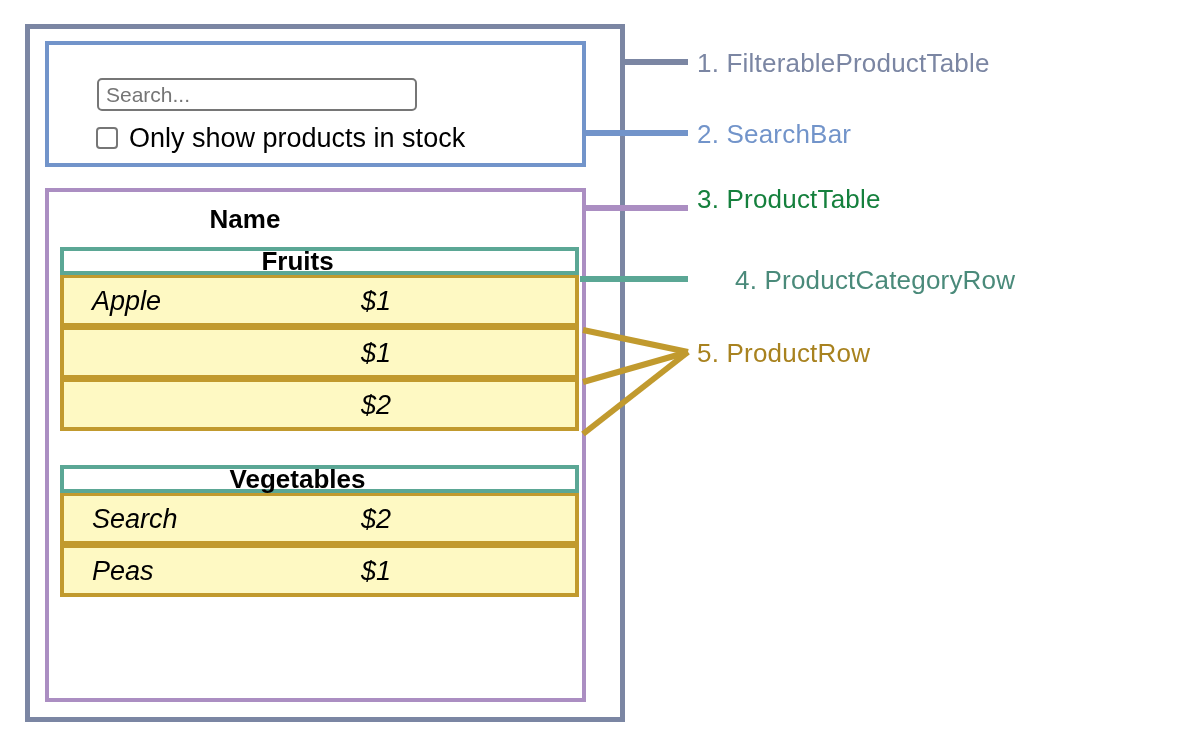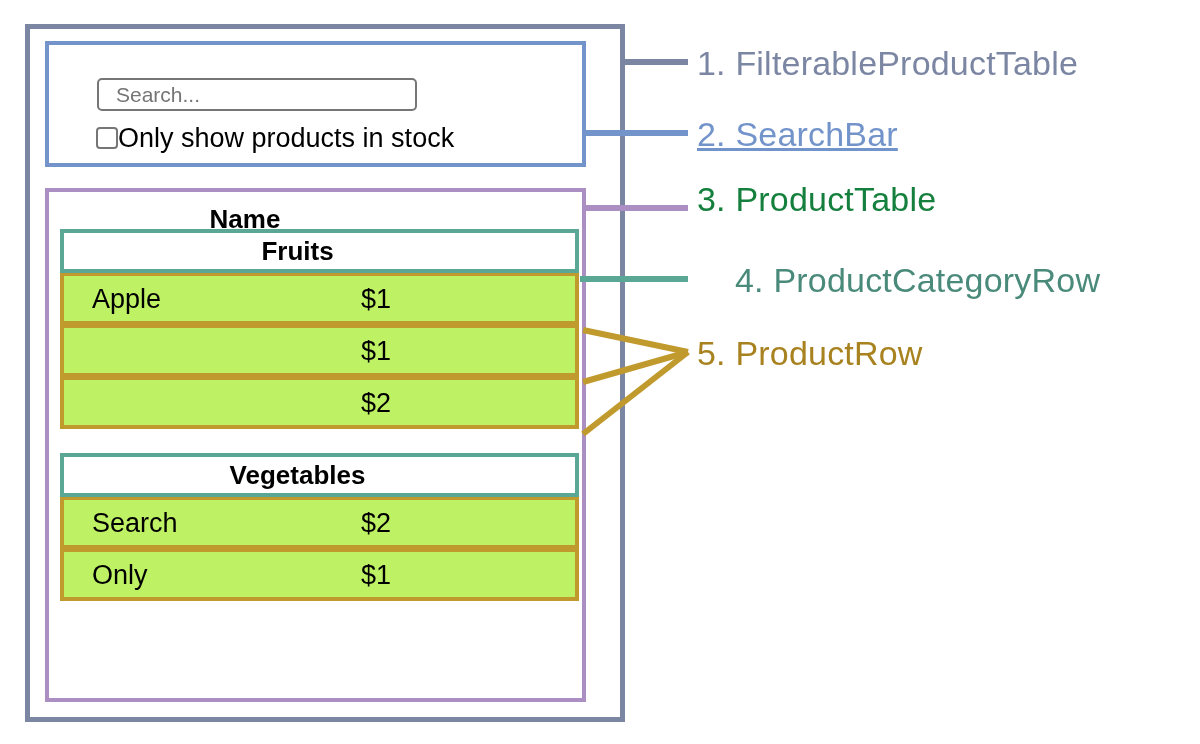--- a/index.html
+++ b/index.html
@@ -50,29 +50,30 @@
     width: 320px;
     height: 33px;
     box-sizing: border-box;
     border: 2px solid #767676;
     border-radius: 5px;
     background: #ffffff;
     font-family: "Liberation Sans", sans-serif;
     font-size: 21px;
     line-height: 29px;
     color: #1a1a1a;
-    padding: 0 17px;
+    padding: 0 7px;
   }
   .search-input::placeholder { color: #757575; opacity: 1; }
   .checkbox-row {
     position: absolute;
     left: 47px;
     top: 78px;
     display: flex;
     align-items: center;
+    gap: 11px;
   }
   .checkbox-box {
     width: 22px;
     height: 22px;
     box-sizing: border-box;
     border: 2px solid #767676;
     border-radius: 4px;
     background: #ffffff;
     flex: none;
   }
@@ -96,41 +97,41 @@
     background: #ffffff;
   }
   .table-inner {
     position: absolute;
     left: 11px;
     top: 0px;
     width: 519px;
   }
   .table-head {
     position: relative;
-    height: 37px;
+    height: 55px;
   }
   .th {
     position: absolute;
     top: 12px;
     font-family: "Liberation Sans", sans-serif;
     font-weight: bold;
     font-size: 26px;
     line-height: 30px;
     color: #000000;
     text-align: center;
   }
   .th-name  { left: 105px; width: 160px; }
   .th-price { left: 307px; width: 160px; }
 
   .cat-group { margin: 0; }
-  .cat-group + .cat-group { margin-top: 24px; }
+  .cat-group + .cat-group { margin-top: 34px; }
 
   .category-row {
     position: relative;
-    height: 44px;
+    height: 28px;
     box-sizing: border-box;
     border: 4px solid #5ba795;
     background: #ffffff;
     display: flex;
     align-items: center;
     justify-content: center;
   }
   .category-row .cat-label {
     font-family: "Liberation Sans", sans-serif;
     font-weight: bold;
@@ -140,39 +141,40 @@
     position: relative;
     left: -22px;
   }
 
   .product-row {
     position: relative;
     height: 52px;
     box-sizing: border-box;
     border: 4px solid #c19a2e;
     border-top-width: 3px;
-    background: #bef264;
+    background: #fef9c3;
+    font-style: italic;
   }
   .product-row.first { margin-top: 0px; }
   .product-row .cell {
     position: absolute;
     top: 8px;
     font-family: "Liberation Sans", sans-serif;
     font-size: 27px;
     line-height: 31px;
     color: #000000;
     white-space: nowrap;
   }
   .product-row .cell-name  { left: 28px; }
   .product-row .cell-price { left: 297px; }
   .product-row .cell.out-of-stock { color: #f03820; }
   .ann-label {
     position: absolute;
     font-family: "Liberation Sans", sans-serif;
-    font-size: 34px;
+    font-size: 26px;
     line-height: 38px;
     letter-spacing: 0.2px;
     white-space: nowrap;
   }
   .ann-svg {
     position: absolute;
     left: 0;
     top: 0;
     width: 1200px;
     height: 744px;
@@ -217,21 +219,21 @@
           </div>
           <div class="cat-group">
             <div class="category-row">
               <span class="cat-label">Vegetables</span>
             </div>
             <div class="product-row first">
               <span class="cell cell-name">Search</span>
               <span class="cell cell-price">$2</span>
             </div>
             <div class="product-row">
-              <span class="cell cell-name">Only</span>
+              <span class="cell cell-name">Peas</span>
               <span class="cell cell-price">$1</span>
             </div>
           </div>
         </div>
     </div>
   </div>
 
   <svg class="ann-svg" viewBox="0 0 1200 744">
 
     <path d="M625 62 L688 62" stroke="#7b86a3" stroke-width="6" fill="none" stroke-linecap="butt"></path>
@@ -241,18 +243,18 @@
     <path d="M586 208 L688 208" stroke="#ab8ec2" stroke-width="6" fill="none"></path>
 
     <path d="M580 279 L688 279" stroke="#5ba795" stroke-width="6" fill="none"></path>
 
     <path d="M583 330 L688 352" stroke="#c19a2e" stroke-width="6" fill="none" stroke-linejoin="round"></path>
     <path d="M583 382 L688 352" stroke="#c19a2e" stroke-width="6" fill="none" stroke-linejoin="round"></path>
     <path d="M583 434 L688 352" stroke="#c19a2e" stroke-width="6" fill="none" stroke-linejoin="round"></path>
   </svg>
 
   <div class="ann-label" style="left:697px; top:44px;  color:#7b86a3;">1. FilterableProductTable</div>
-  <div class="ann-label" style="left:697px; top:115px; color:#7294ca;text-decoration:underline;">2. SearchBar</div>
+  <div class="ann-label" style="left:697px; top:115px; color:#7294ca;">2. SearchBar</div>
   <div class="ann-label" style="left:697px; top:180px; color:#15803d;">3. ProductTable</div>
   <div class="ann-label" style="left:735px; top:261px; color:#4a8a7a;">4. ProductCategoryRow</div>
   <div class="ann-label" style="left:697px; top:334px; color:#a8821f;">5. ProductRow</div>
 
 </div>
 
 </body></html>

